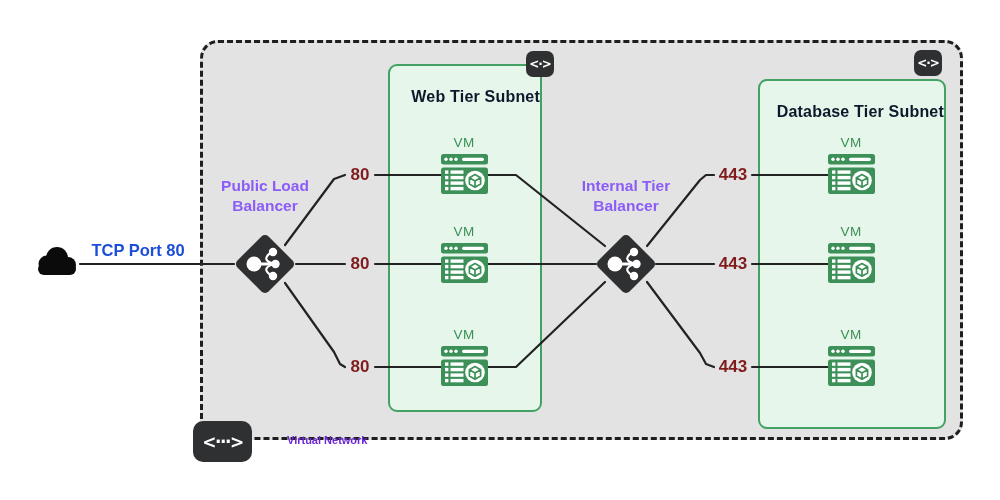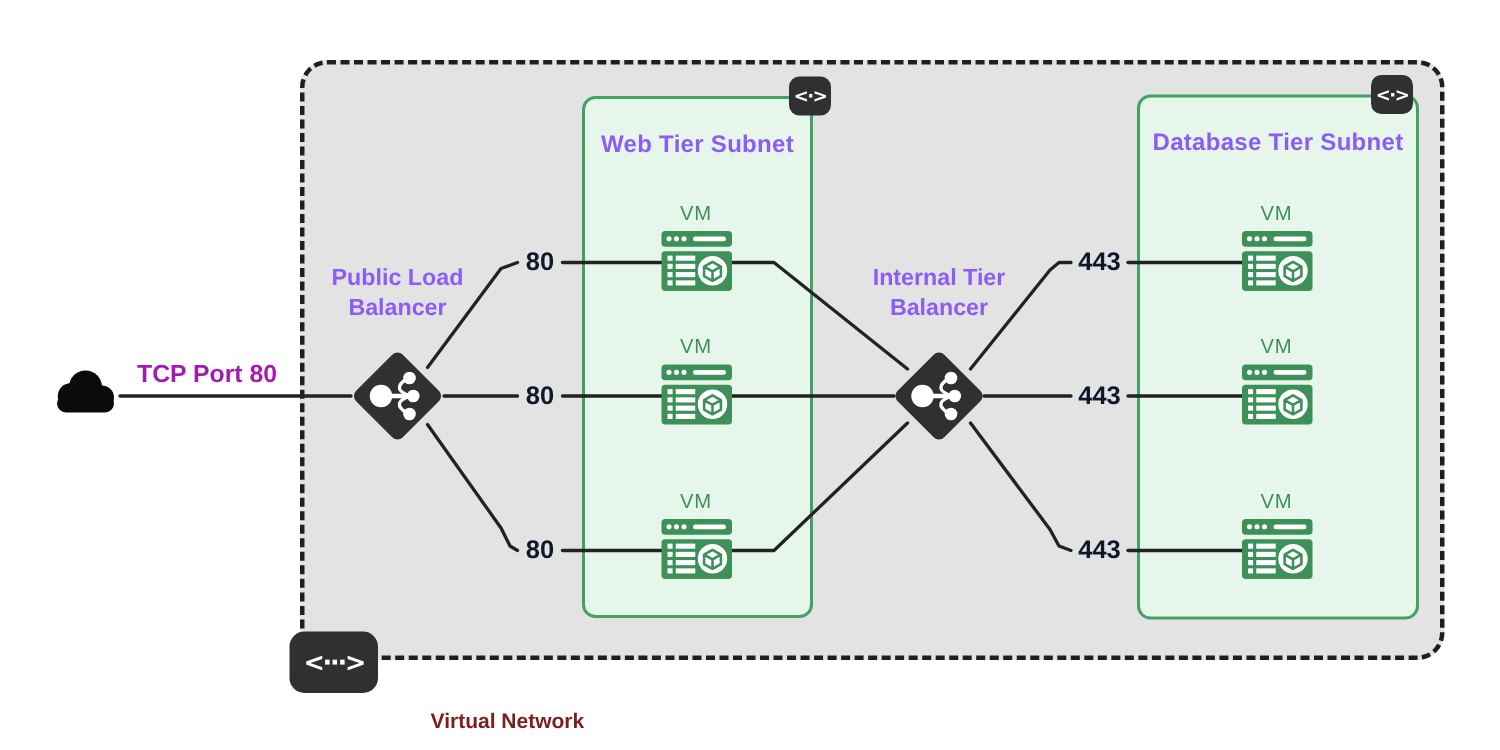--- a/index.html
+++ b/index.html
@@ -10,34 +10,34 @@
   .vnet-box{
     position:absolute;left:200px;top:40px;width:763px;height:400px;
     background:#e3e3e3;border:3px dashed #1e1e1e;border-radius:18px;
     box-sizing:border-box;z-index:1;
   }
   .subnet{
     position:absolute;background:#e7f6eb;border:2.5px solid #43a263;border-radius:9px;
     box-sizing:border-box;z-index:2;
   }
   .subnet.web{left:388px;top:64px;width:154px;height:348px;}
-  .subnet.db{left:758px;top:63px;width:188px;height:350px;}
+  .subnet.db{left:758px;top:79px;width:188px;height:350px;}
   .subnet-title{
-    position:absolute;top:22px;left:0;width:100%;text-align:center;
-    color:#8b5cf6;font-weight:700;font-size:16px;letter-spacing:.2px;
+    position:absolute;top:22px;left:0;width:100%;text-align:right;
+    color:#0f172a;font-weight:700;font-size:16px;letter-spacing:.2px;
   }
   svg.layer{position:absolute;left:0;top:0;z-index:4;}
   .lbl{position:absolute;transform:translate(-50%,-50%);white-space:nowrap;z-index:5;}
-  .lbl.port{font-size:17px;font-weight:700;color:#0f172a;}
+  .lbl.port{font-size:17px;font-weight:700;color:#7f1d1d;}
   .lbl.vm{font-size:13.5px;font-weight:400;color:#3c9058;letter-spacing:.5px;}
   .lbl.node-name{font-size:15.5px;font-weight:700;color:#8b5cf6;text-align:center;line-height:1.3;}
-  .lbl.conn{font-size:16.5px;font-weight:700;color:#a21caf;}
+  .lbl.conn{font-size:16.5px;font-weight:700;color:#1d4ed8;}
   .vnet-label{
-    position:absolute;left:287px;top:480px;transform:translateY(-50%);
-    font-size:14px;font-weight:700;color:#7f1d1d;white-space:nowrap;z-index:5;
+    position:absolute;left:287px;top:440px;transform:translateY(-50%);
+    font-size:11px;font-weight:700;color:#6d28d9;white-space:nowrap;z-index:5;
   }
   .badge{
     position:absolute;background:#2f3032;color:#ffffff;z-index:6;
     display:flex;align-items:center;justify-content:center;
     font-weight:700;font-family:"DejaVu Sans",sans-serif;
   }
   .badge.subnet-badge{width:28px;height:26px;border-radius:7px;font-size:12px;letter-spacing:-1px;}
   .badge.web-badge{left:526px;top:51px;}
   .badge.db-badge{left:914px;top:50px;}
   .badge.vnet-badge{left:193px;top:421px;width:59px;height:41px;border-radius:10px;font-size:17px;letter-spacing:-1.5px;}

